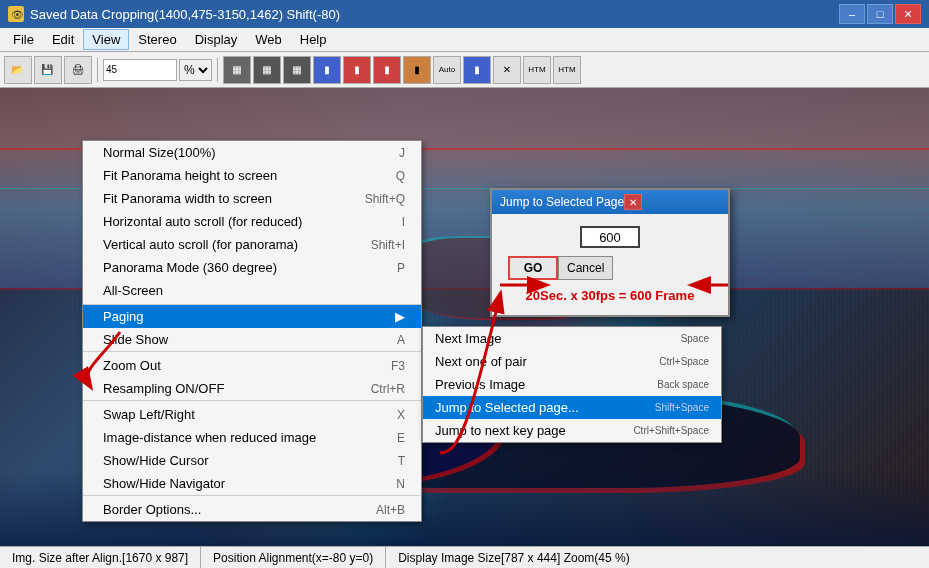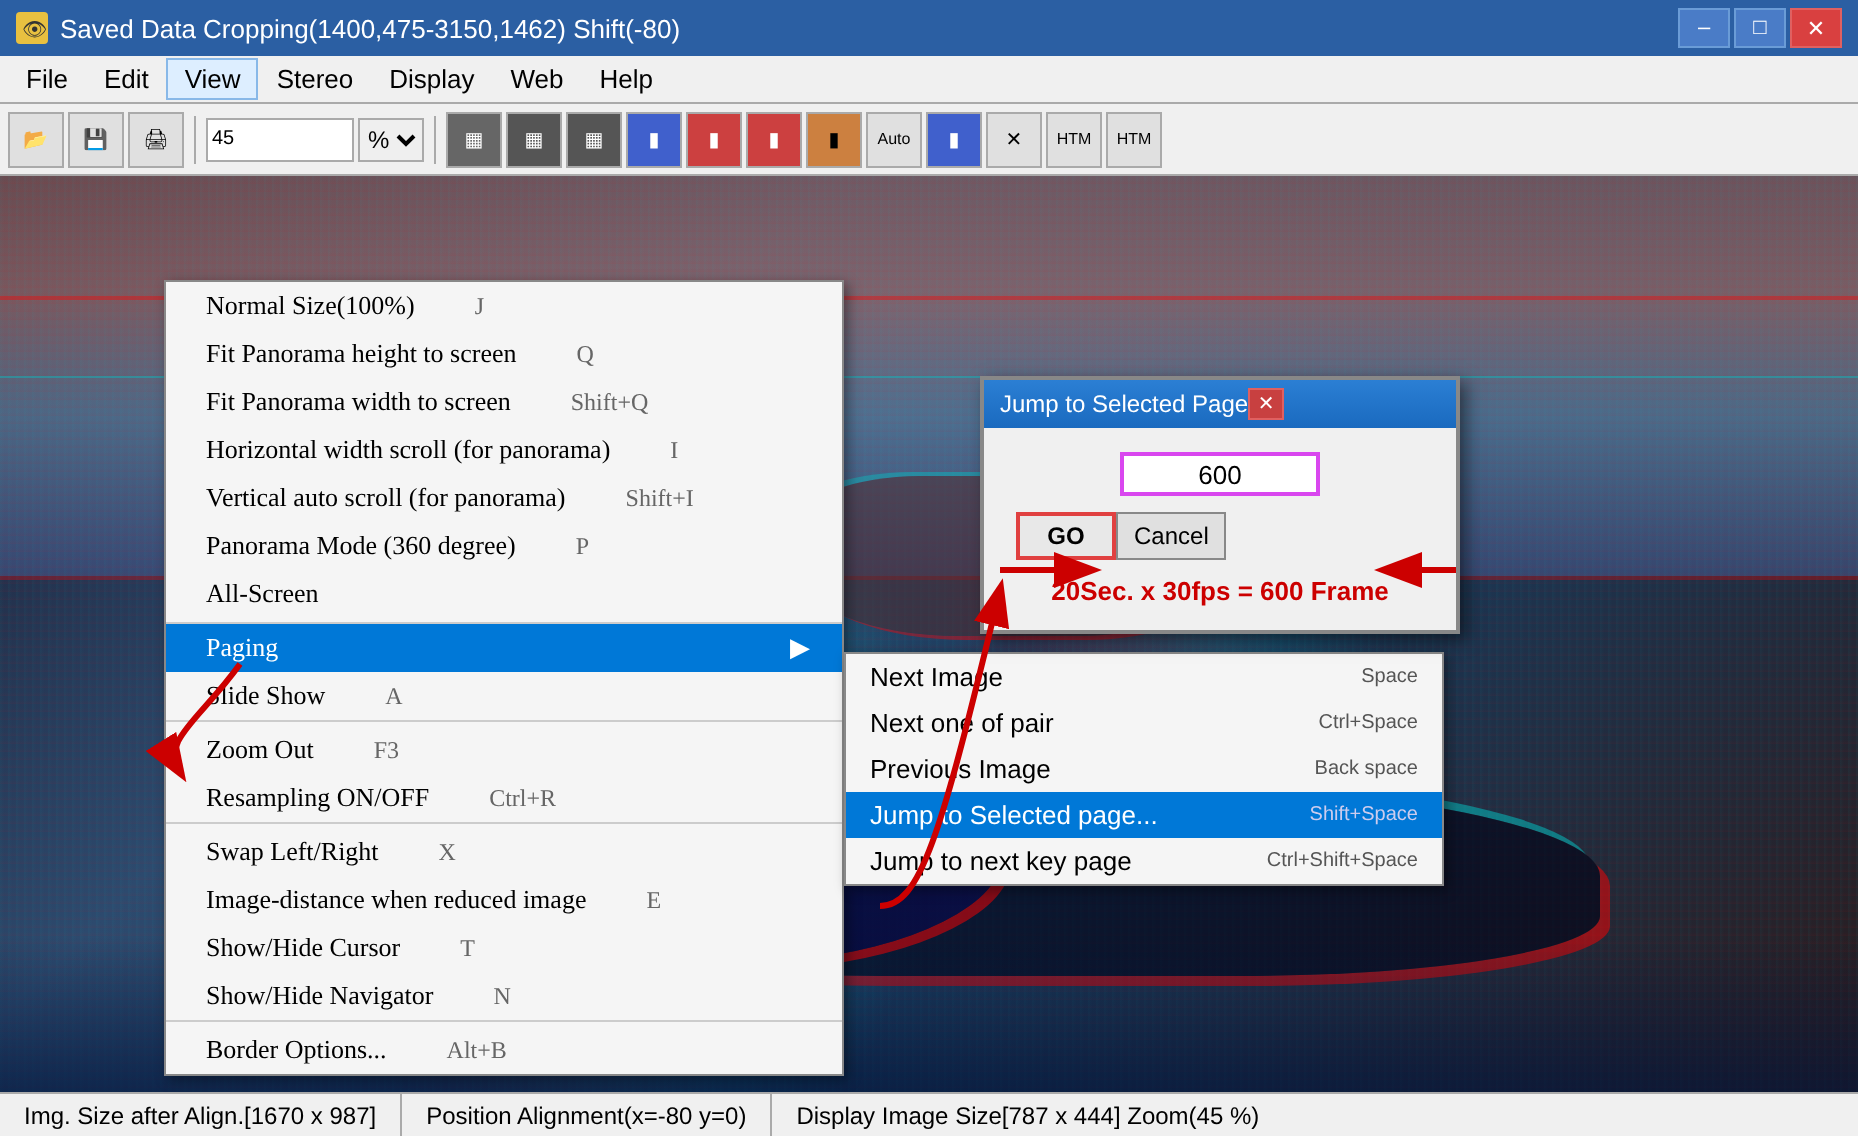--- a/index.html
+++ b/index.html
@@ -141,24 +141,24 @@
       width: 340px;
       background: #f5f5f5;
       border: 1px solid #888;
       box-shadow: 2px 2px 6px rgba(0,0,0,0.4);
       z-index: 100;
       font-size: 13px;
     }
     .menu-entry {
       display: flex;
       align-items: center;
+      justify-content: space-between;
       padding: 4px 16px 4px 20px;
       cursor: pointer;
       white-space: nowrap;
-      font-family: Liberation Serif, serif;
     }
     .menu-entry.highlighted { background: #0078d7; color: white; }
     .menu-entry.separator-top { border-top: 1px solid #ccc; margin-top: 2px; padding-top: 4px; }
     .menu-entry.separator-bottom { border-bottom: 1px solid #ccc; margin-bottom: 2px; padding-bottom: 4px; }
     .menu-shortcut { color: #666; font-size: 12px; margin-left: 30px; }
 
     
     .paging-submenu {
       position: absolute;
       top: 238px;
@@ -217,23 +217,23 @@
       padding: 12px 16px;
       background: #f0f0f0;
     }
     .dialog-input-row {
       display: flex;
       align-items: center;
       justify-content: center;
       margin-bottom: 8px;
     }
     .dialog-input {
-      width: 100px;
+      width: 60px;
       height: 22px;
-      border: 2px solid #d946ef;
+      border: 2px solid #404040;
       padding: 2px 4px;
       font-size: 13px;
       text-align: center;
       background: white;
     }
     .dialog-buttons {
       display: flex;
       gap: 0;
     }
     .dialog-btn {
@@ -368,21 +368,21 @@
     </div>
     <div class="menu-entry">
       <span>Fit Panorama height to screen</span>
       <span class="menu-shortcut">Q</span>
     </div>
     <div class="menu-entry">
       <span>Fit Panorama width to screen</span>
       <span class="menu-shortcut">Shift+Q</span>
     </div>
     <div class="menu-entry">
-      <span>Horizontal width scroll (for panorama)</span>
+      <span>Horizontal auto scroll (for reduced)</span>
       <span class="menu-shortcut">I</span>
     </div>
     <div class="menu-entry">
       <span>Vertical auto scroll (for panorama)</span>
       <span class="menu-shortcut">Shift+I</span>
     </div>
     <div class="menu-entry">
       <span>Panorama Mode (360 degree)</span>
       <span class="menu-shortcut">P</span>
     </div>

